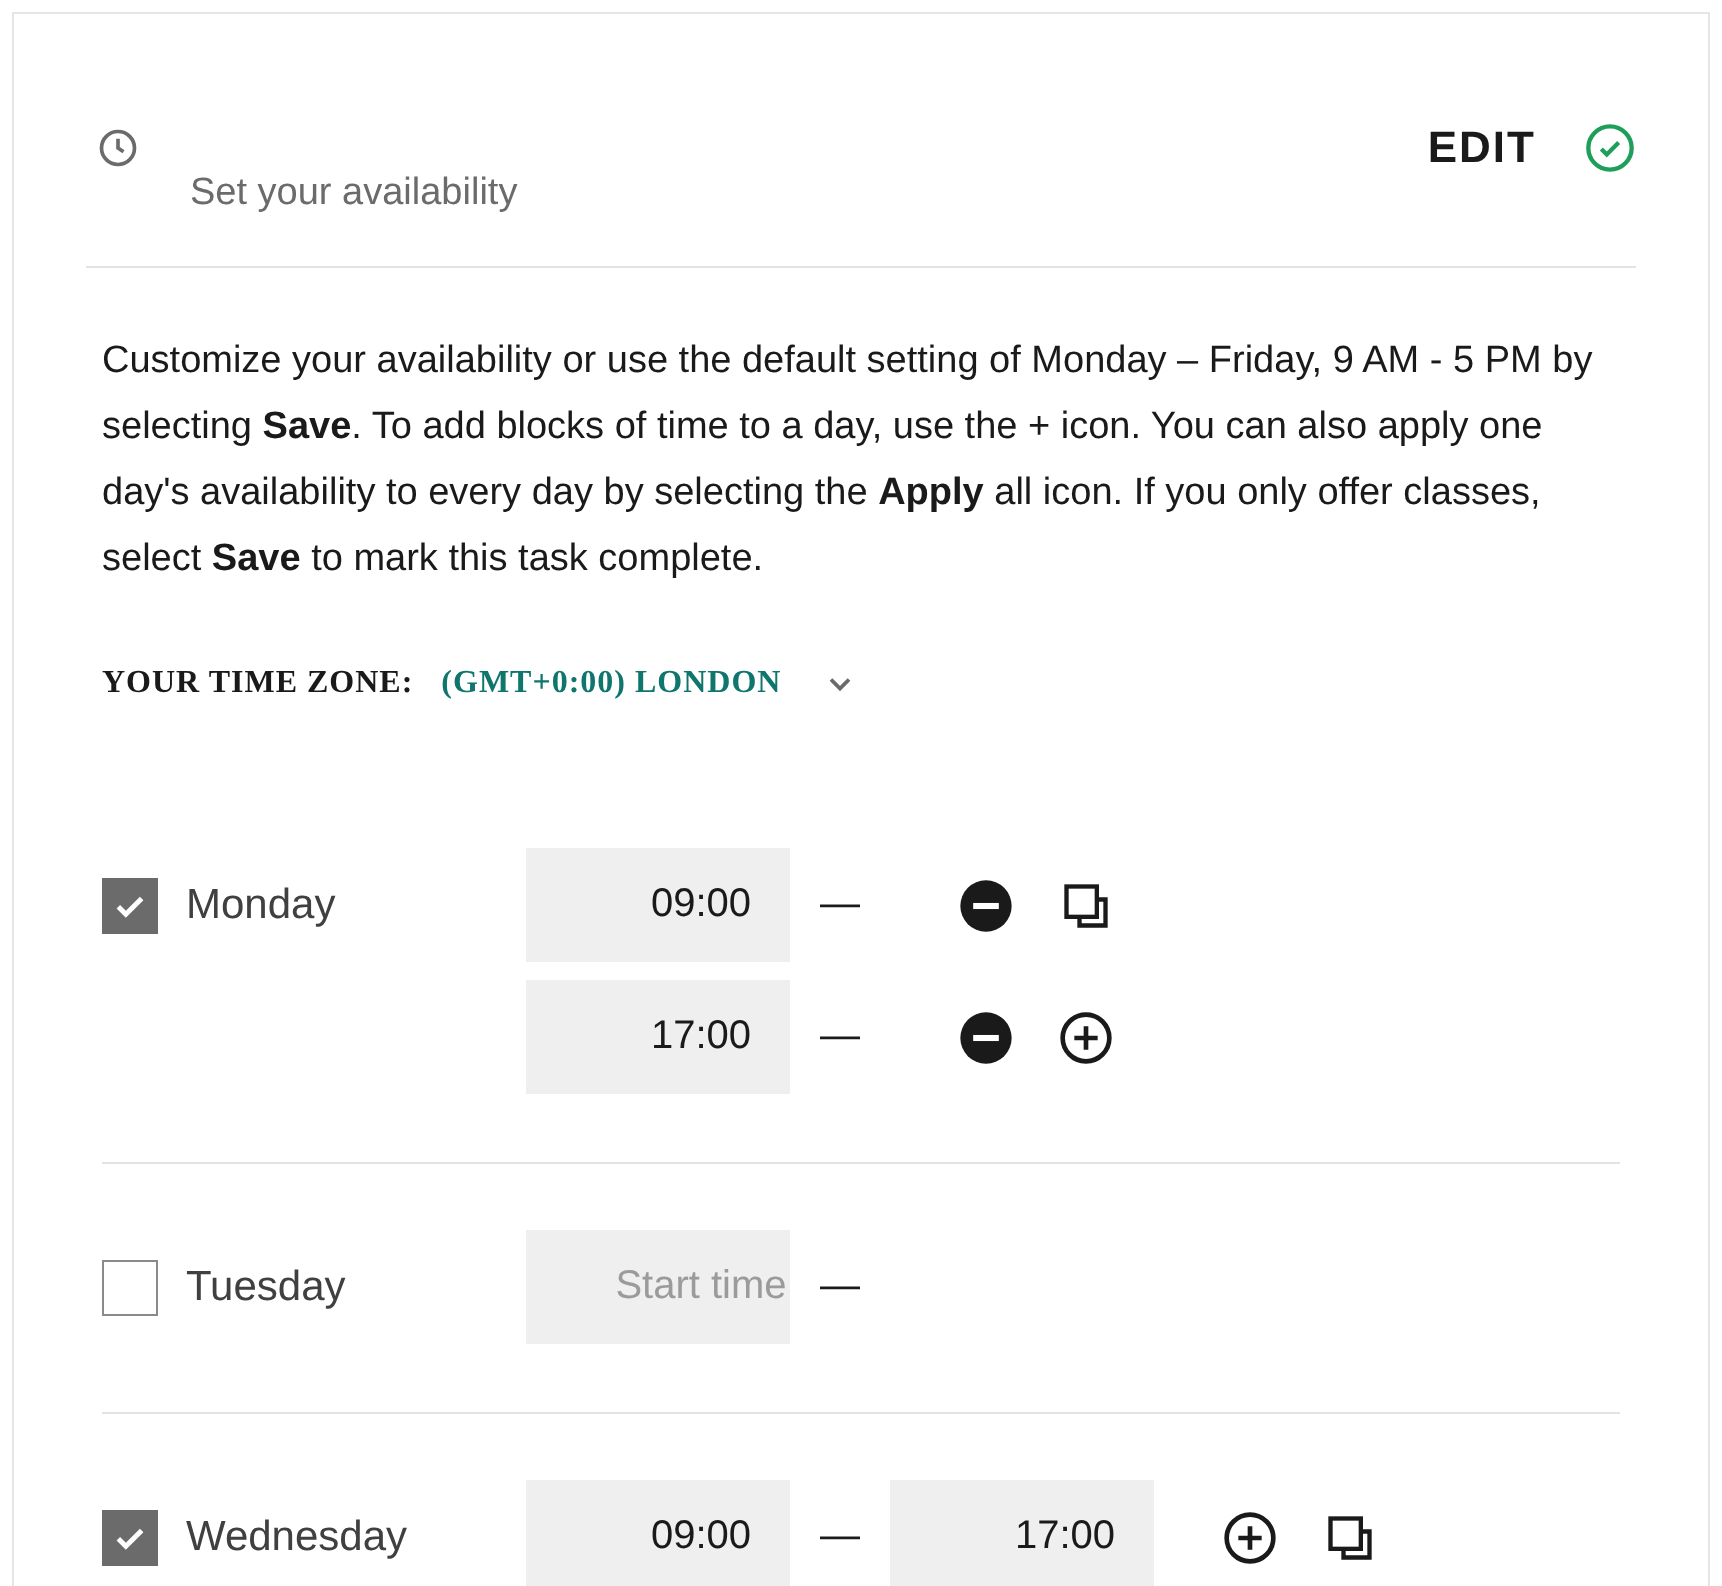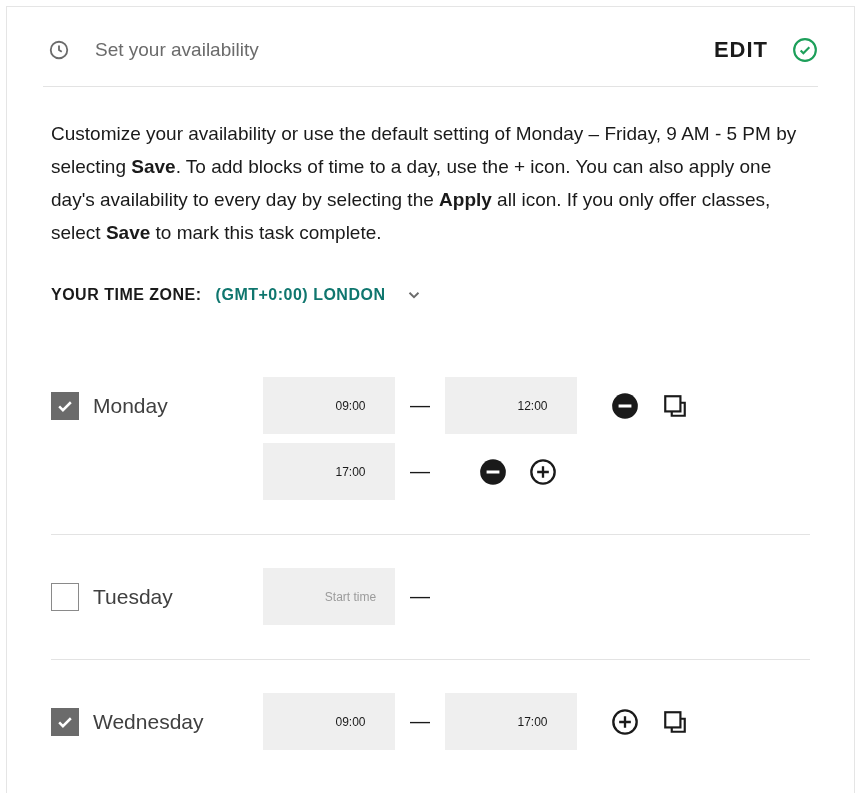--- a/index.html
+++ b/index.html
@@ -21,21 +21,21 @@
     }
     .clock-wrap {
       width: 24px;
       height: 24px;
       flex: 0 0 auto;
       display: flex;
       align-items: center;
       justify-content: center;
       margin-right: 24px;
     }
-    .header-text { flex: 1; }
+    .header-text { flex: 1; margin-top: 47px; }
     .header-title {
       font-size: 19px;
       color: #6b6b6b;
       line-height: 1.4;
     }
     .header-sub {
       font-size: 18px;
       color: #8a8a8a;
       line-height: 1.5;
     }
@@ -64,20 +64,21 @@
       font-size: 19px;
       line-height: 1.75;
       color: #1a1a1a;
     }
     .desc b { font-weight: 700; }
 
     .tz-row {
       display: flex;
       align-items: center;
       padding: 36px 44px 20px 44px;
+      font-family: Liberation Serif, serif;
     }
     .tz-label {
       font-size: 16px;
       font-weight: 700;
       letter-spacing: 0.5px;
       color: #1a1a1a;
       margin-right: 14px;
     }
     .tz-value {
       font-size: 16px;
@@ -127,21 +128,21 @@
       font-size: 21px;
       color: #404040;
     }
     .time-box {
       width: 132px;
       height: 57px;
       background: #efefef;
       display: flex;
       align-items: center;
       justify-content: center;
-      font-size: 12px;
+      font-size: 20px;
       color: #1a1a1a;
       cursor: pointer;
       padding-left: 43px;
     }
     .time-box.placeholder { color: #9b9b9b; }
     .dash {
       width: 50px;
       text-align: center;
       font-size: 20px;
       color: #1a1a1a;
@@ -209,21 +210,20 @@
     <div class="day-block">
       <div class="slot">
         <div class="check checked">
           <svg viewBox="0 0 24 24" width="20" height="20" fill="none" stroke="#fff" stroke-width="3">
             <path d="M5 12.5l4.5 4.5L19 7.5"></path>
           </svg>
         </div>
         <div class="day-label">Monday</div>
         <div class="time-box">09:00</div>
         <div class="dash">—</div>
-        <div class="time-box">12:00</div>
         <div class="actions">
           <button class="icon-btn">
             <svg viewBox="0 0 24 24" width="28" height="28">
                 <circle cx="12" cy="12" r="11" fill="#1a1a1a"></circle>
                 <rect x="6.5" y="10.7" width="11" height="2.6" fill="#fff"></rect>
               </svg>
           </button>
           <button class="icon-btn">
             <svg viewBox="0 0 24 24" width="26" height="26" fill="none" stroke="#1a1a1a" stroke-width="2">
               <rect x="3" y="3" width="14" height="14"></rect>

